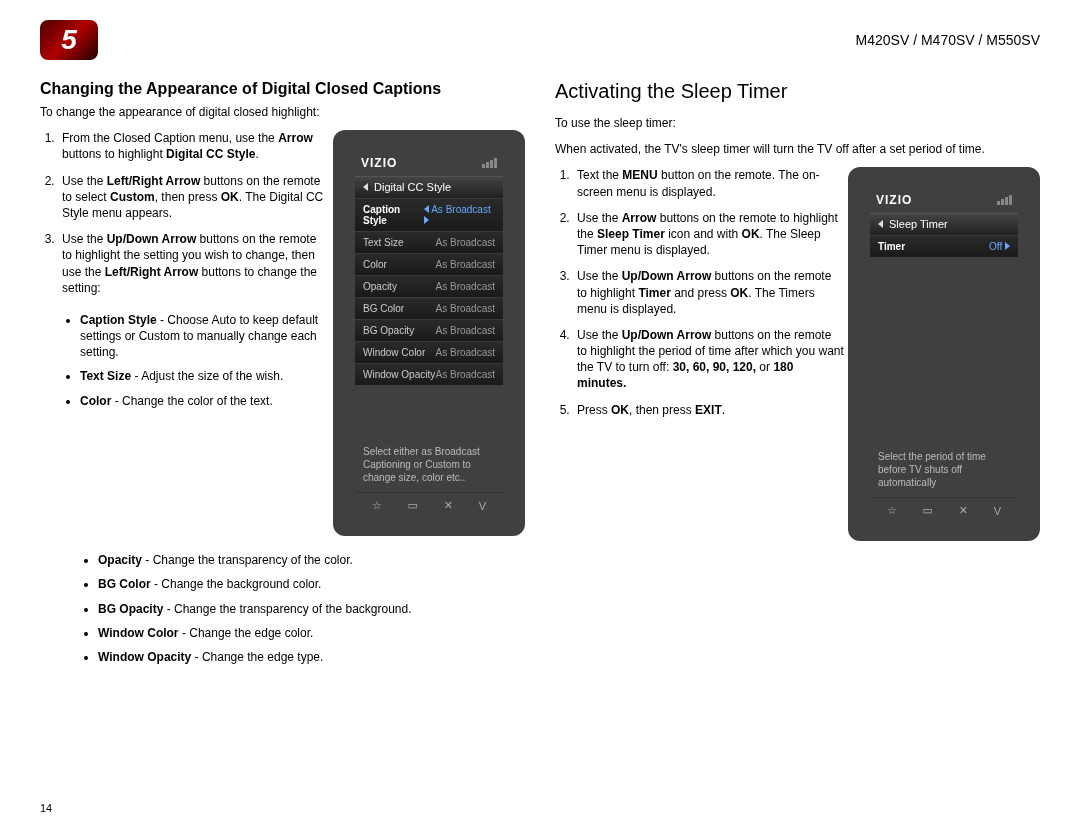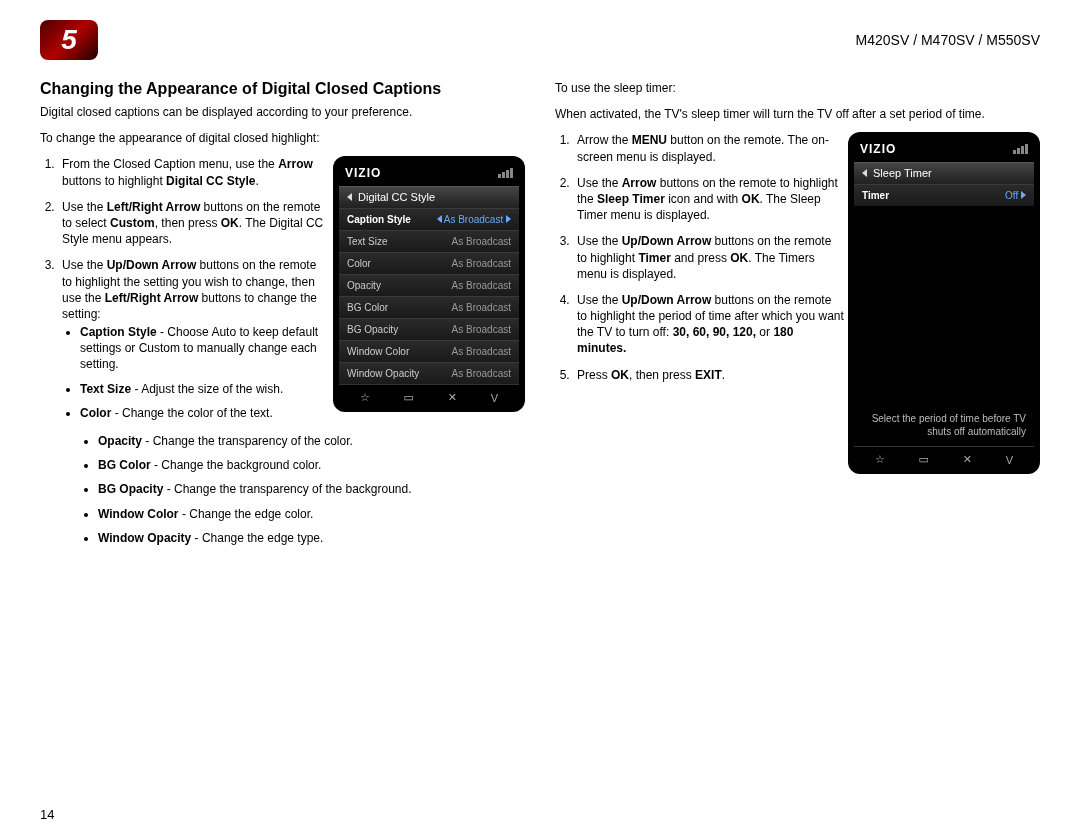--- a/index.html
+++ b/index.html
@@ -8,59 +8,58 @@
   .header { display: flex; justify-content: space-between; align-items: center; margin-bottom: 20px; }
   .chapter-badge { width: 58px; height: 40px; background: #8b0000; background: linear-gradient(135deg,#4a0000 0%,#b00000 50%,#200000 100%); border-radius: 8px; display: flex; align-items: center; justify-content: center; color: #fff; font-size: 28px; font-weight: bold; font-style: italic; }
   .model-text { font-size: 14px; color: #000; }
   .columns { display: flex; gap: 30px; }
   .col { flex: 1; }
   .section-heading { font-size: 16px; font-weight: bold; margin-bottom: 6px; }
   .big-heading { font-family: Arial, Helvetica, sans-serif; font-size: 20px; font-weight: normal; margin-bottom: 12px; }
   p { margin-bottom: 10px; line-height: 1.35; }
   ol { padding-left: 18px; margin-bottom: 10px; }
   ol > li { margin-bottom: 10px; line-height: 1.35; padding-left: 4px; }
-  ul.bullet { list-style: disc; padding-left: 18px; margin-top: 2px; }
+  ul.bullet { list-style: disc; padding-left: 18px; margin-top: 16px; }
   ul.bullet > li { margin-bottom: 8px; line-height: 1.35; }
   b { font-weight: bold; }
   .flow { display: flex; gap: 4px; align-items: flex-start; }
   .flow-text { flex: 1; }
-  .tv-screen { width: 192px; background: #000000; border-radius: 12px; padding: 6px; color: #ddd; font-size: 10px; flex-shrink: 0; }
+  .tv-screen { width: 192px; background: #404040; border-radius: 12px; padding: 22px; color: #ddd; font-size: 10px; flex-shrink: 0; }
   .tv-logo { display:flex; justify-content:space-between; align-items:center; padding:4px 6px 6px 6px; }
   .tv-logo-text { color:#fff; font-size:12px; letter-spacing:1px; font-weight:bold; }
   .tv-signal { display:flex; gap:1px; align-items:flex-end; }
   .tv-signal span { width:3px; background:#888; }
   .tv-crumb { background:linear-gradient(#444,#222); padding:4px 8px; border-top:1px solid #555; border-bottom:1px solid #222; display:flex; align-items:center; gap:6px; font-size:11px; color:#fff; }
   .tv-row { display:flex; justify-content:space-between; align-items:center; background:linear-gradient(#2a2a2a,#1a1a1a); border-top:1px solid #3a3a3a; padding:5px 8px; font-size:10px; }
   .tv-row.sel .tv-val { color:#6af; }
   .tv-row.sel .tv-lab { color:#fff; font-weight:bold; }
   .tv-lab { color:#ccc; }
   .tv-val { color:#999; }
   .tv-hint { padding:60px 8px 8px 8px; color:#bbb; font-size:10px; line-height:1.3; }
-  .tv-hint.tall { min-height:240px; display:flex; flex-direction:column; justify-content:flex-end;text-align:right; }
+  .tv-hint.tall { min-height:240px; display:flex; flex-direction:column; justify-content:flex-end; }
   .tv-footer { display:flex; justify-content:space-around; align-items:center; padding:6px 4px 2px 4px; border-top:1px solid #333; color:#888; font-size:11px; }
   .tv-footer span { color:#aaa; }
   .tri { display:inline-block; width:0; height:0; border-top:4px solid transparent; border-bottom:4px solid transparent; }
   .tri.l { border-right:5px solid #ddd; }
   .tri.r { border-left:5px solid #6af; }
-  .page-num { position:absolute; bottom:12px; left:40px; font-size:13px; }
+  .page-num { position:absolute; bottom:20px; left:40px; font-size:11px; }
 </style>
 </head>
 <body>
 
 <div class="page">
   <div class="header">
     <div class="chapter-badge">5</div>
     <div class="model-text">M420SV / M470SV / M550SV</div>
   </div>
 
   <div class="columns">
 
     <div class="col">
       <div class="section-heading">Changing the Appearance of Digital Closed Captions</div>
-      <p>Digital closed captions can be displayed according to your preference.</p>
       <p>To change the appearance of digital closed highlight:</p>
 
       <div class="flow">
         <div class="flow-text">
           <ol start="1">
             <li><span>From the Closed Caption menu, use the </span><b>Arrow</b><span> buttons to highlight </span><b>Digital CC Style</b><span>.</span></li>
             <li><span>Use the </span><b>Left/Right Arrow</b><span> buttons on the remote to select </span><b>Custom</b><span>, then press </span><b>OK</b><span>. The Digital CC Style menu appears.</span></li>
             <li><span>Use the </span><b>Up/Down Arrow</b><span> buttons on the remote to highlight the setting you wish to change, then use the </span><b>Left/Right Arrow</b><span> buttons to change the setting:</span>
               <ul class="bullet">
                 <li><b>Caption Style</b><span> - Choose Auto to keep default settings or Custom to manually change each setting.</span></li>
@@ -110,47 +109,49 @@
               <span class="tv-val">As Broadcast</span>
             </div>
           <div class="tv-row">
               <span class="tv-lab">Window Color</span>
               <span class="tv-val">As Broadcast</span>
             </div>
           <div class="tv-row">
               <span class="tv-lab">Window Opacity</span>
               <span class="tv-val">As Broadcast</span>
             </div>
+          <div class="tv-hint">Select either as Broadcast Captioning or Custom to change size, color etc..</div>
           <div class="tv-footer">
               <span>☆</span>
               <span>▭</span>
               <span>✕</span>
               <span>V</span>
             </div>
         </div>
       </div>
 
       <ul class="bullet" style="padding-left:58px;">
         <li><b>Opacity</b><span> - Change the transparency of the color.</span></li>
         <li><b>BG Color</b><span> - Change the background color.</span></li>
         <li><b>BG Opacity</b><span> - Change the transparency of the background.</span></li>
         <li><b>Window Color</b><span> - Change the edge color.</span></li>
         <li><b>Window Opacity</b><span> - Change the edge type.</span></li>
       </ul>
 
     </div>
 
     <div class="col">
+      <div class="big-heading">Activating the Sleep Timer</div>
       <p>To use the sleep timer:</p>
       <p>When activated, the TV's sleep timer will turn the TV off after a set period of time.</p>
 
       <div class="flow">
         <div class="flow-text">
           <ol>
-            <li><span>Arrow the </span><b>MENU</b><span> button on the remote. The on-screen menu is displayed.</span></li>
+            <li><span>Text the </span><b>MENU</b><span> button on the remote. The on-screen menu is displayed.</span></li>
             <li><span>Use the </span><b>Arrow</b><span> buttons on the remote to highlight the </span><b>Sleep Timer</b><span> icon and with </span><b>OK</b><span>. The Sleep Timer menu is displayed.</span></li>
             <li><span>Use the </span><b>Up/Down Arrow</b><span> buttons on the remote to highlight </span><b>Timer</b><span> and press </span><b>OK</b><span>. The Timers menu is displayed.</span></li>
             <li><span>Use the </span><b>Up/Down Arrow</b><span> buttons on the remote to highlight the period of time after which you want the TV to turn off: </span><b>30, 60, 90, 120,</b><span> or </span><b>180 minutes.</b></li>
             <li><span>Press </span><b>OK</b><span>, then press </span><b>EXIT</b><span>.</span></li>
           </ol>
         </div>
 
         <div class="tv-screen">
           <div class="tv-logo">
             <span class="tv-logo-text">VIZIO</span>

